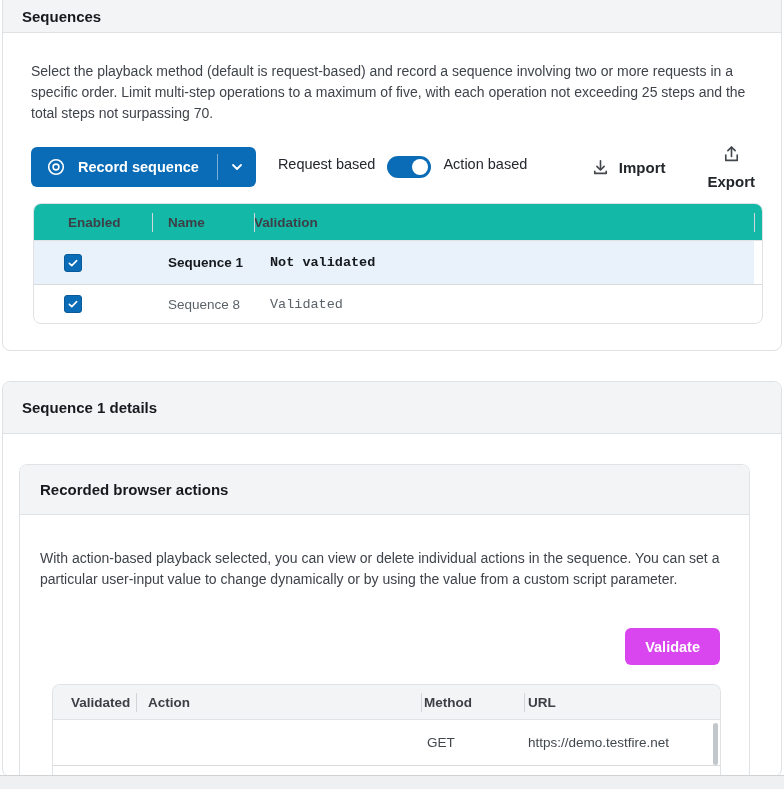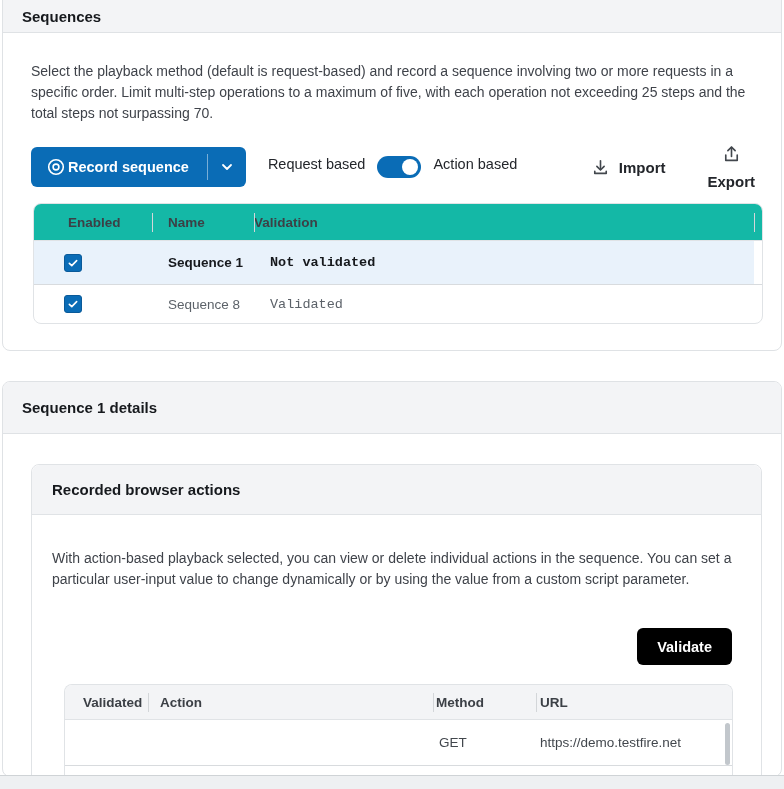--- a/index.html
+++ b/index.html
@@ -12,21 +12,21 @@
   .panel-title { font-size:15px; font-weight:700; color:#16191d; }
 
   
   .panel1 { left:2px; top:-10px; width:780px; height:361px; }
   .panel1 .panel-header { height:42px; padding:10px 0 0 19px; }
   .p1-desc { position:absolute; left:28px; top:70px; width:726px; font-size:14px; line-height:21px; color:#3f434a; }
 
   .controls-row { position:absolute; left:28px; top:156px; right:26px; height:40px; display:flex; align-items:center; }
 
   .split-btn { display:flex; height:40px; border-radius:6px; overflow:hidden; background:#0a6cb6; cursor:pointer; }
-  .split-main { display:flex; align-items:center; gap:2px; padding:0 18px 0 15px; color:#fff; font-size:14.5px; font-weight:700; }
+  .split-main { display:flex; align-items:center; gap:12px; padding:0 18px 0 15px; color:#fff; font-size:14.5px; font-weight:700; }
   .split-divider { width:1px; background:rgba(255,255,255,.45); margin:7px 0; }
   .split-caret { width:38px; display:flex; align-items:center; justify-content:center; }
 
   .toggle-group { display:flex; align-items:flex-start; margin-left:22px; }
   .toggle-label { font-size:14.5px; color:#23262b; }
   .toggle { width:44px; height:22px; border-radius:11px; background:#0a6cb6; position:relative; margin:0 12px; cursor:pointer; }
   .toggle-knob { position:absolute; top:3px; left:25px; width:16px; height:16px; border-radius:50%; background:#fff; }
 
   .icon-btn { display:flex; align-items:center; gap:8px; cursor:pointer; }
   .icon-btn .lbl { font-size:15px; font-weight:600; color:#23262b; }
@@ -49,25 +49,25 @@
   .t1-row .cbcell { width:118px; padding-left:30px; }
   .t1-row .name { width:102px; padding-left:16px; }
   .t1-row .validation { flex:1; padding-left:16px;font-family:Liberation Mono, monospace; }
 
   .checkbox { width:18px; height:18px; border-radius:3px; background:#0a6cb6; border:1px solid #0a5a99; display:flex; align-items:center; justify-content:center; cursor:pointer; }
 
   
   .panel2 { left:2px; top:381px; width:780px; height:396px; }
   .panel2 .panel-header { height:52px; padding-left:19px; }
 
-  .card { position:absolute; left:28px; top:82px; width:731px; height:320px; border:1px solid #e0e3e6; border-radius:8px 8px 0 0; background:#fff; }
+  .card { position:absolute; left:16px; top:82px; width:731px; height:320px; border:1px solid #e0e3e6; border-radius:8px 8px 0 0; background:#fff; }
   .card-header { height:50px; background:#f3f4f6; border-bottom:1px solid #e0e3e6; border-radius:8px 8px 0 0; display:flex; align-items:center; padding-left:20px; }
   .card-desc { position:absolute; left:20px; top:83px; width:694px; font-size:14px; line-height:21px; color:#3f434a; }
 
-  .btn-primary { position:absolute; right:29px; top:163px; height:37px; padding:0 20px; background:#000000; border:none; border-radius:6px; color:#fff; font-size:14.5px; font-weight:700; font-family:inherit; cursor:pointer; }
+  .btn-primary { position:absolute; right:29px; top:163px; height:37px; padding:0 20px; background:#d946ef; border:none; border-radius:6px; color:#fff; font-size:14.5px; font-weight:700; font-family:inherit; cursor:pointer; }
 
   
   .t2 { position:absolute; left:32px; top:219px; width:669px; height:101px; border:1px solid #e0e3e6; border-bottom:none; border-radius:8px 8px 0 0; overflow:hidden; background:#fff; }
   .t2-head { height:35px; background:#f3f4f6; border-bottom:1px solid #e0e3e6; position:relative; display:flex; align-items:center; font-size:13.5px; font-weight:600; color:#3c4046; }
   .t2-head .c1 { padding-left:18px; width:83px; }
   .t2-head .c2 { padding-left:12px; width:273px; }
   .t2-head .c3 { padding-left:15px; width:103px; }
   .t2-head .c4 { padding-left:16px; flex:1; }
   .t2-row { display:flex; align-items:center; height:46px; border-bottom:1px solid #d8dbde; font-size:13.5px; color:#42474d; }
   .t2-row .c1 { width:83px; padding-left:18px; }

